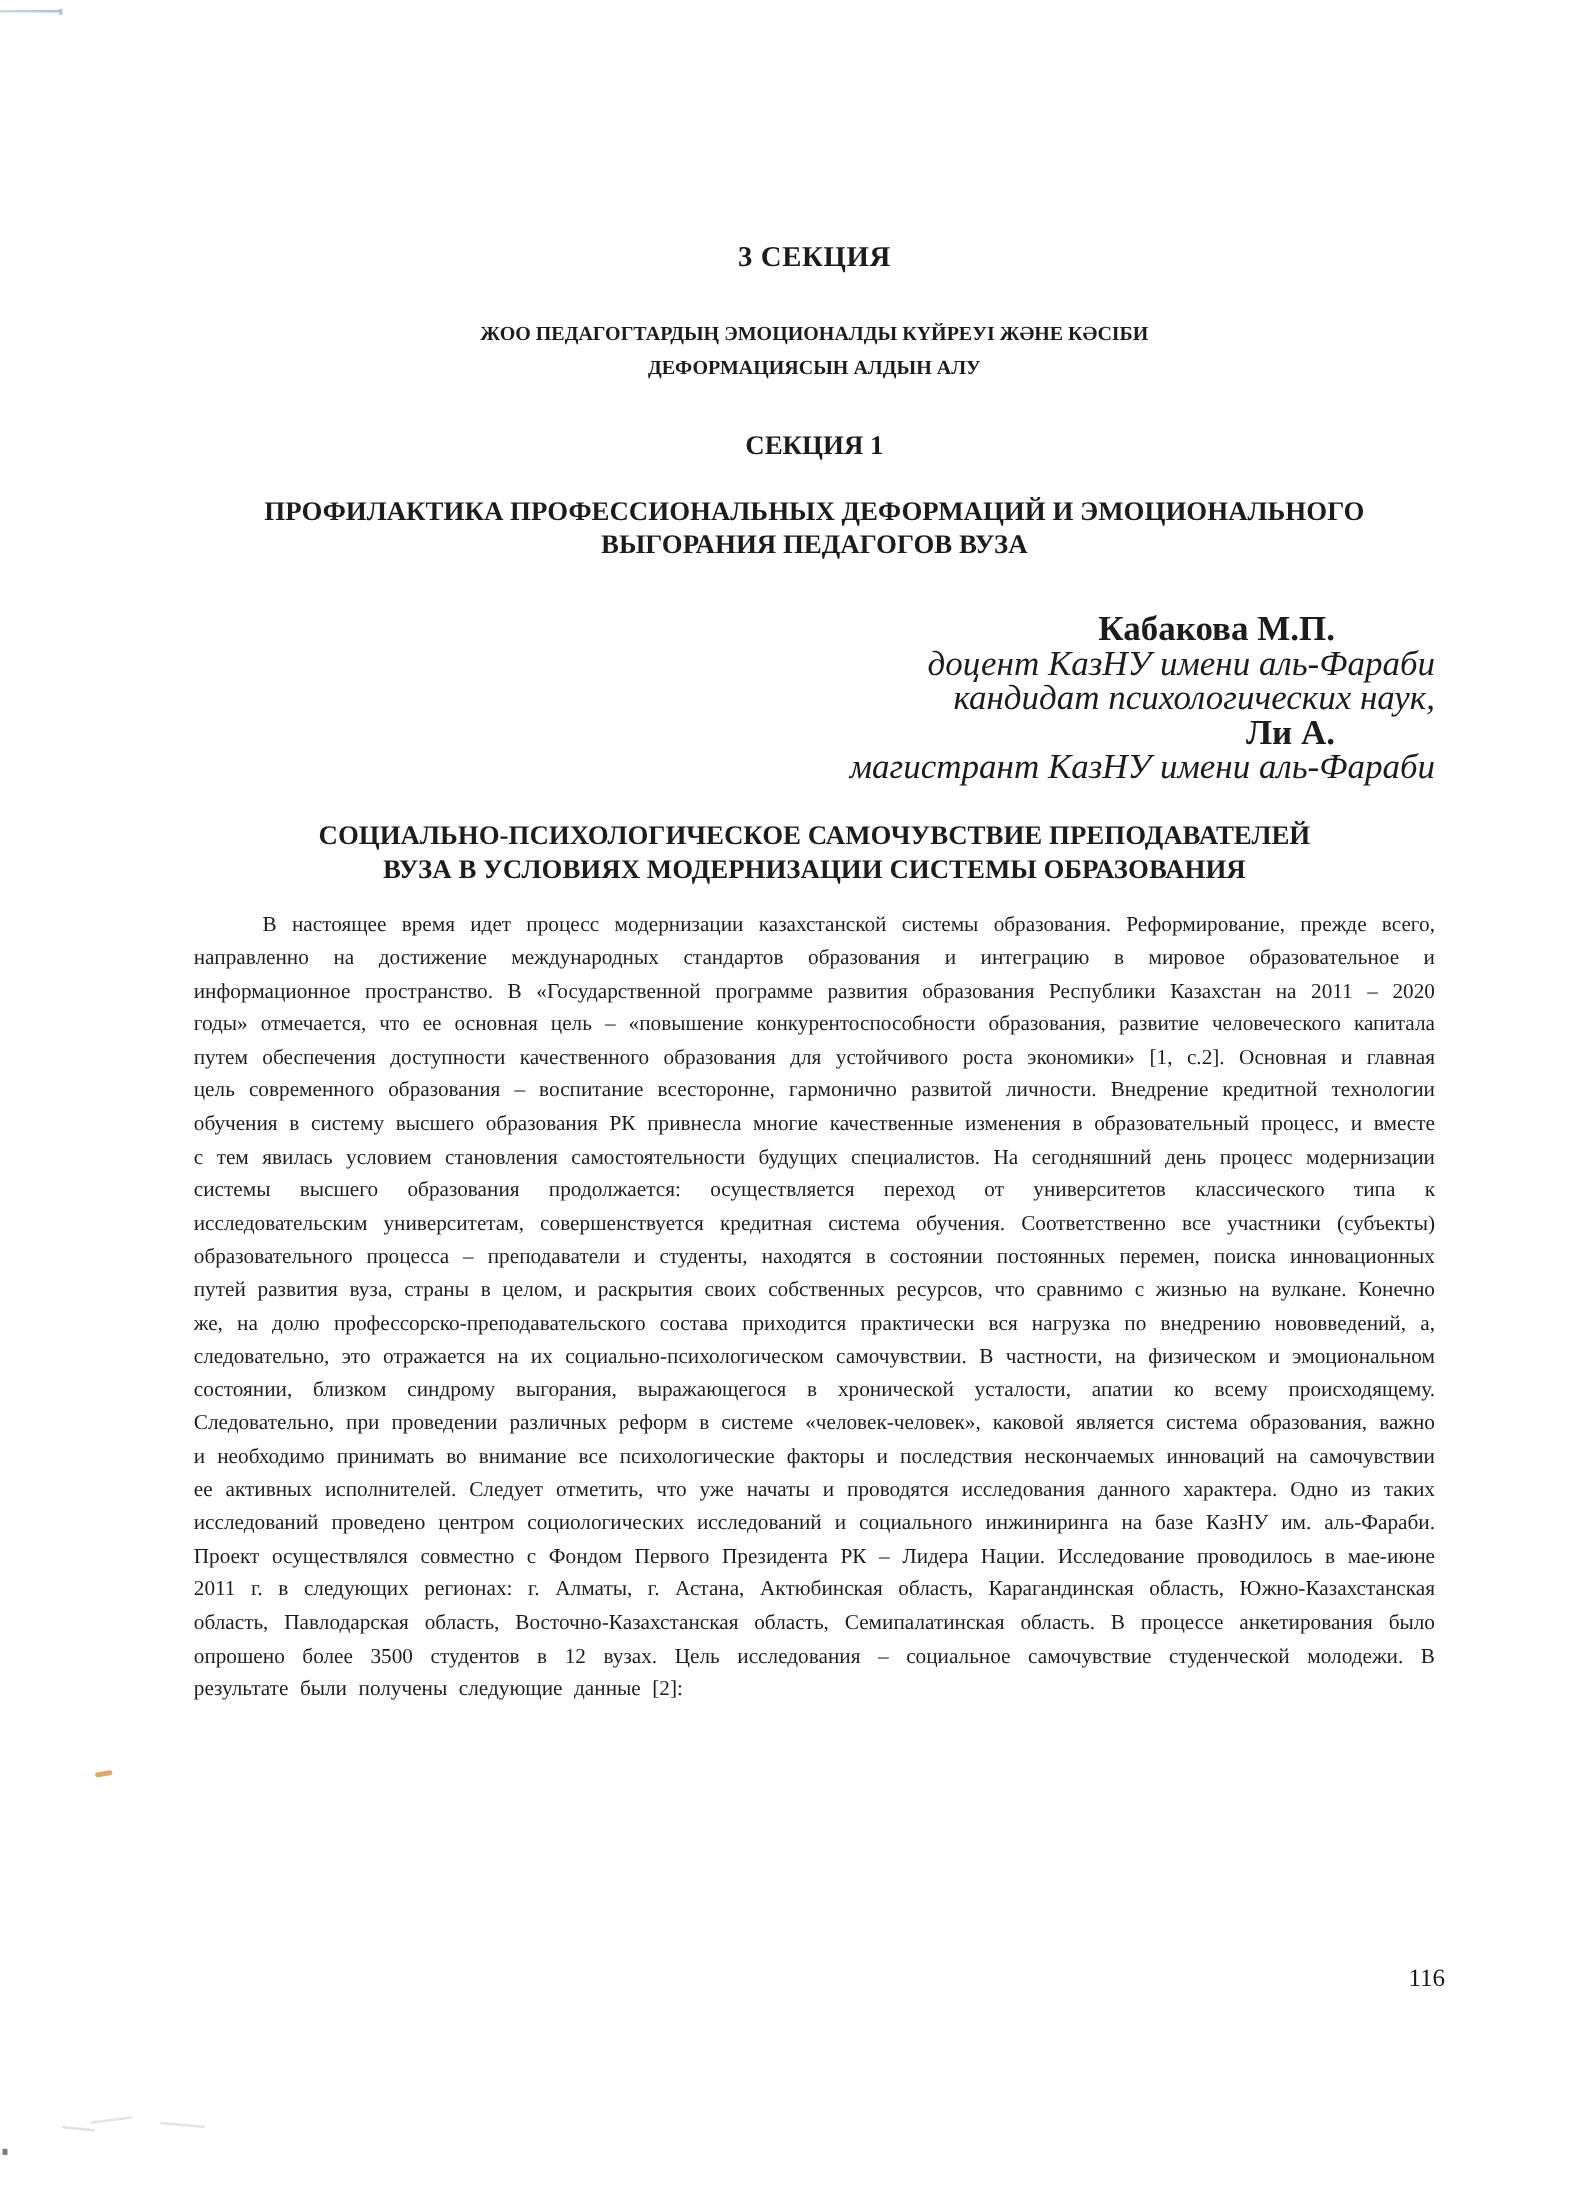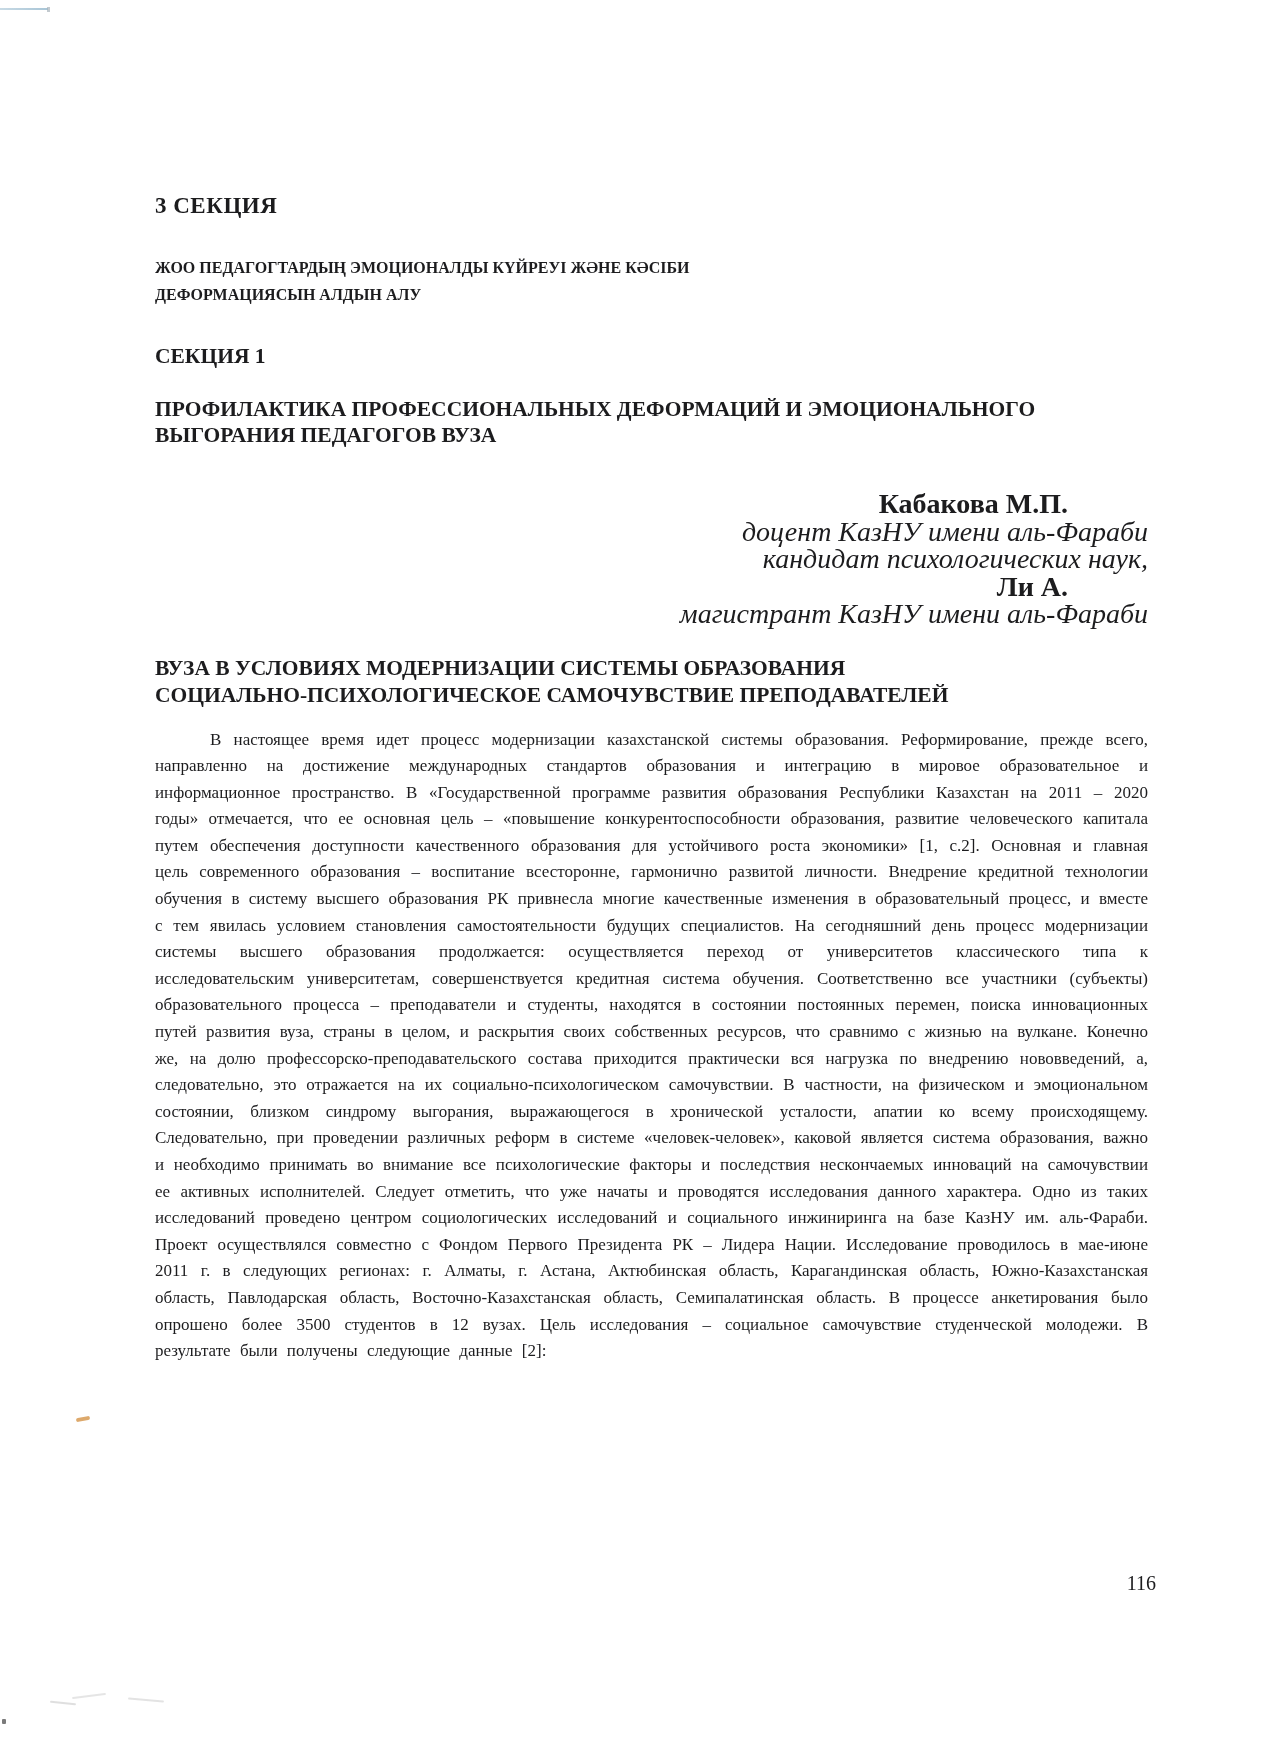--- a/index.html
+++ b/index.html
@@ -15,20 +15,21 @@
     overflow: hidden;
     font-family: "Liberation Serif", serif;
     color: #1c1c1e;
   }
   .content {
     position: relative;
     padding-left: 155px;
     padding-right: 127px;
   }
   .h-center {
+    text-align: center;
     font-weight: bold;
     margin: 0;
   }
   .section-num-top {
     margin-top: 193px;
     font-size: 23px;
     letter-spacing: 0.5px;
   }
   .title-kk {
     margin-top: 35px;
@@ -145,22 +146,22 @@
 
     <div class="authors">
       <div class="author-name">Кабакова М.П.</div>
       <div class="author-role">доцент КазНУ имени аль-Фараби</div>
       <div class="author-role">кандидат психологических наук,</div>
       <div class="author-name">Ли А.</div>
       <div class="author-role">магистрант КазНУ имени аль-Фараби</div>
     </div>
 
     <h3 class="h-center article-title">
+      <div>СОЦИАЛЬНО-ПСИХОЛОГИЧЕСКОЕ САМОЧУВСТВИЕ ПРЕПОДАВАТЕЛЕЙ</div>
       <div>ВУЗА В УСЛОВИЯХ МОДЕРНИЗАЦИИ СИСТЕМЫ ОБРАЗОВАНИЯ</div>
-      <div>СОЦИАЛЬНО-ПСИХОЛОГИЧЕСКОЕ САМОЧУВСТВИЕ ПРЕПОДАВАТЕЛЕЙ</div>
     </h3>
 
     <p class="body-text">В настоящее время идет процесс модернизации казахстанской системы образования. Реформирование, прежде всего, направленно на достижение международных стандартов образования и интеграцию в мировое образовательное и информационное пространство. В «Государственной программе развития образования Республики Казахстан на 2011 – 2020 годы» отмечается, что ее основная цель – «повышение конкурентоспособности образования, развитие человеческого капитала путем обеспечения доступности качественного образования для устойчивого роста экономики» [1, с.2]. Основная и главная цель современного образования – воспитание всесторонне, гармонично развитой личности. Внедрение кредитной технологии обучения в систему высшего образования РК привнесла многие качественные изменения в образовательный процесс, и вместе с тем явилась условием становления самостоятельности будущих специалистов. На сегодняшний день процесс модернизации системы высшего образования продолжается: осуществляется переход от университетов классического типа к исследовательским университетам, совершенствуется кредитная система обучения. Соответственно все участники (субъекты) образовательного процесса – преподаватели и студенты, находятся в состоянии постоянных перемен, поиска инновационных путей развития вуза, страны в целом, и раскрытия своих собственных ресурсов, что сравнимо с жизнью на вулкане. Конечно же, на долю профессорско-преподавательского состава приходится практически вся нагрузка по внедрению нововведений, а, следовательно, это отражается на их социально-психологическом самочувствии. В частности, на физическом и эмоциональном состоянии, близком синдрому выгорания, выражающегося в хронической усталости, апатии ко всему происходящему. Следовательно, при проведении различных реформ в системе «человек-человек», каковой является система образования, важно и необходимо принимать во внимание все психологические факторы и последствия нескончаемых инноваций на самочувствии ее активных исполнителей. Следует отметить, что уже начаты и проводятся исследования данного характера. Одно из таких исследований проведено центром социологических исследований и социального инжиниринга на базе КазНУ им. аль-Фараби. Проект осуществлялся совместно с Фондом Первого Президента РК – Лидера Нации. Исследование проводилось в мае-июне 2011 г. в следующих регионах: г. Алматы, г. Астана, Актюбинская область, Карагандинская область, Южно-Казахстанская область, Павлодарская область, Восточно-Казахстанская область, Семипалатинская область. В процессе анкетирования было опрошено более 3500 студентов в 12 вузах. Цель исследования – социальное самочувствие студенческой молодежи. В результате были получены следующие данные [2]:</p>
 
   </div>
 
   <div class="page-number">116</div>
 
 </div>
 

